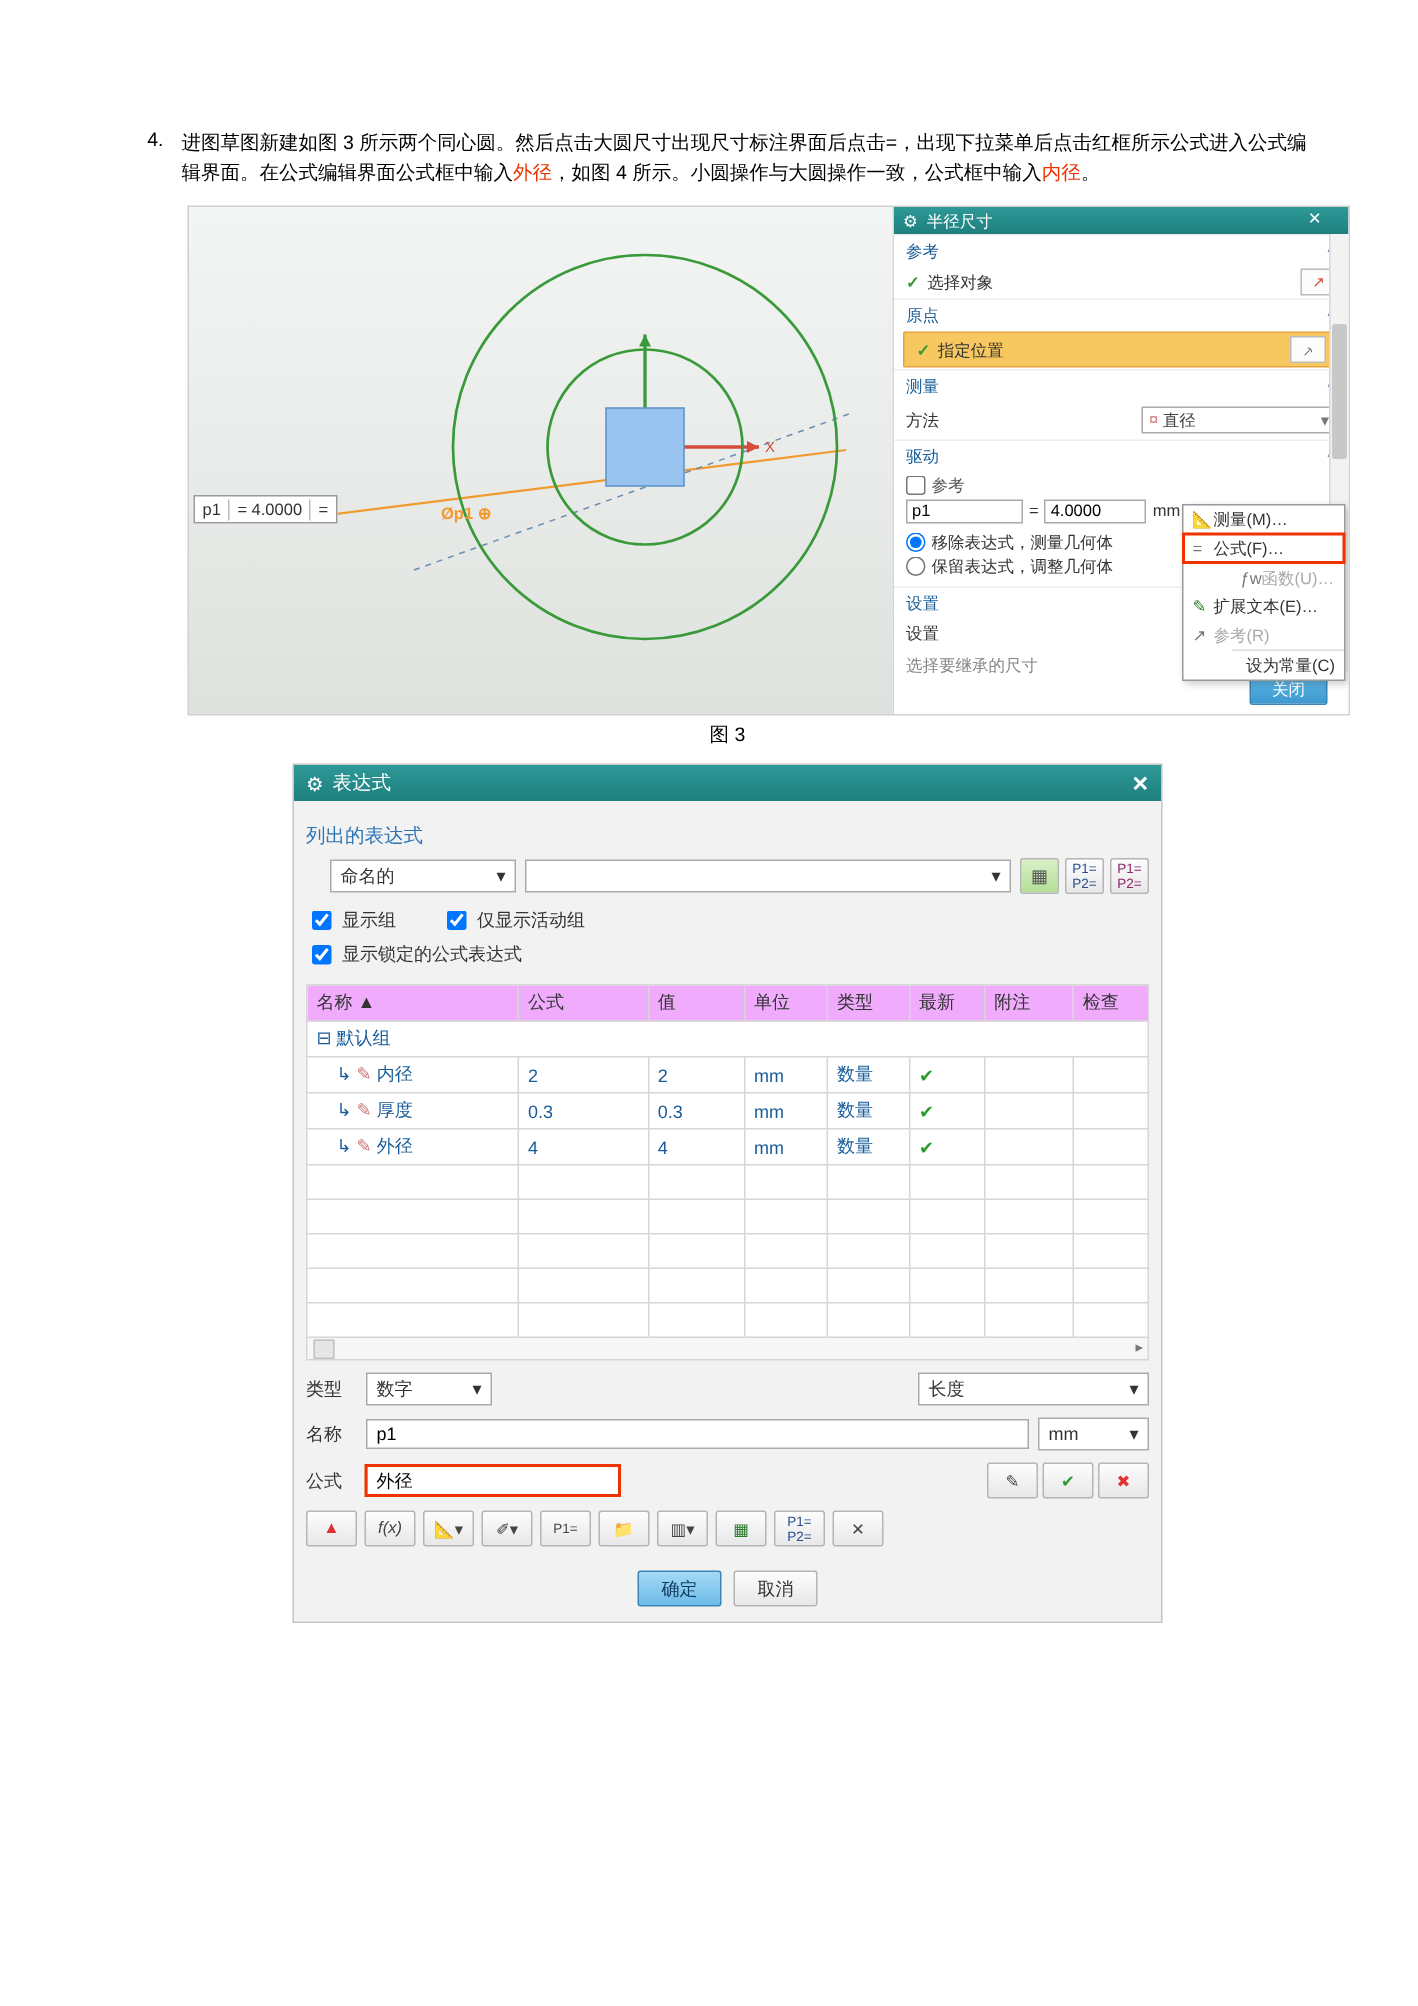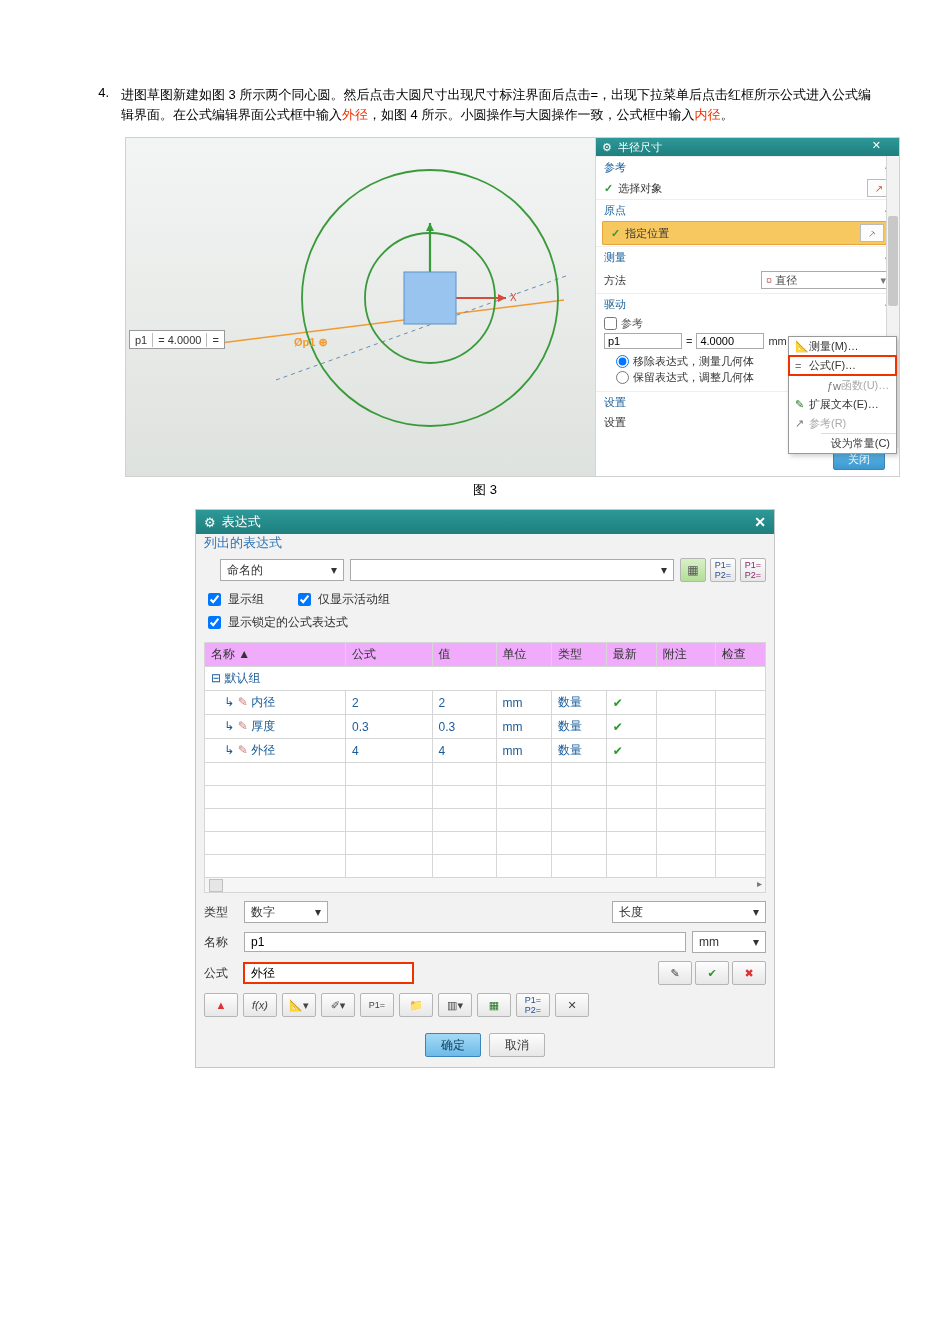--- a/index.html
+++ b/index.html
@@ -85,21 +85,21 @@
   .row.highlight{ background:#f7c85f; border:1px solid #e6a43c; margin:1px 6px; border-radius:1px;}
   .row .end-icon{margin-left:auto; width:22px;height:16px;
     border:1px solid #bbb;background:#fcfcfc;display:flex;align-items:center;justify-content:center;font-size:10px;}
   .meas-row{ padding:4px 8px; font-size:11px; display:flex; align-items:center;}
   .meas-select{margin-left:auto;width:120px;height:16px;border:1px solid #aaa;font-size:11px;display:flex;align-items:center;padding:0 4px;color:#444;background:#fff;}
   .drive-box{padding:2px 8px 4px;}
   .drive-ref{font-size:11px;color:#555;display:flex;align-items:center;margin-bottom:2px;}
   .drive-ref input[type=checkbox]{margin:0 4px 0 0;}
   .drive-input-row{display:flex;align-items:center;font-size:11px;gap:4px;flex-wrap:nowrap;}
   .drive-input-row input[type=text]{height:14px;font-size:11px;border:1px solid #aaa;padding:0 3px;}
-  .rb-row{font-size:11px;color:#333;padding:1px 20px 0; display:flex;align-items:center;}
+  .rb-row{font-size:11px;color:#333;padding:1px 8px 0; display:flex;align-items:center;}
   .rb-row input[type=radio]{margin:0 4px 0 0;}
   .settings-block{padding:3px 8px;font-size:11px;color:#333;}
   .close-btn{
     position:absolute; right:14px; bottom:6px; width:50px; height:19px;
     background:linear-gradient(#5fb9e8,#3d98d0); color:#fff; font-size:11px;
     display:flex;align-items:center;justify-content:center;border:1px solid #3a86b8;border-radius:2px;
   }
   
   .ctx-menu{
     position:absolute; right:2px; top:198px; width:107px;
@@ -115,21 +115,21 @@
   .fig4 {
     width:580px; margin:10px auto 0;
     border:1px solid #c6c6c6; background:#f2f2f2; box-sizing:border-box;
   }
   .dlg-title{
     height:24px;background:linear-gradient(#2d9998,#1e7f7e);color:#fff;
     display:flex;align-items:center;padding:0 8px;font-size:13px;
   }
   .dlg-title .gear{margin-right:6px;}
   .dlg-title .x{margin-left:auto;font-size:14px;font-weight:bold;}
-  .dlg-body{background:#f2f2f2;padding:0 8px 6px;}
+  .dlg-body{background:#f2f2f2;padding:14px 8px 6px;}
   .dlg-sect{font-size:13px;color:#2f74b5;margin-bottom:6px;}
   .toprow{display:flex;align-items:center;gap:6px;}
   .select-like{
     background:#fff;border:1px solid #aaa;height:20px;font-size:12px;
     display:flex;align-items:center;justify-content:space-between;padding:0 6px;color:#333;
   }
   .btn-ico{
     width:24px;height:22px;border:1px solid #b5b5b5;background:linear-gradient(#fdfdfd,#e7e7e7);
     display:flex;align-items:center;justify-content:center;font-size:12px;border-radius:2px;color:#555;
   }
@@ -270,20 +270,21 @@
       <div class="rb-row">
         <input type="radio" style="">
         <span>保留表达式，调整几何体</span>
       </div>
 
       <div class="section-head" style="margin-top:6px;">
         <span>设置</span>
         <span class="caret"></span>
       </div>
       <div class="settings-block">设置</div>
+      <div class="settings-block" style="color:#888;">选择要继承的尺寸</div>
 
       <div class="close-btn">关闭</div>
 
       <div class="scroll-track">
         <div class="scroll-thumb"></div>
       </div>
     </div>
 
     <div class="ctx-menu">
       <div class="ctx-item">

